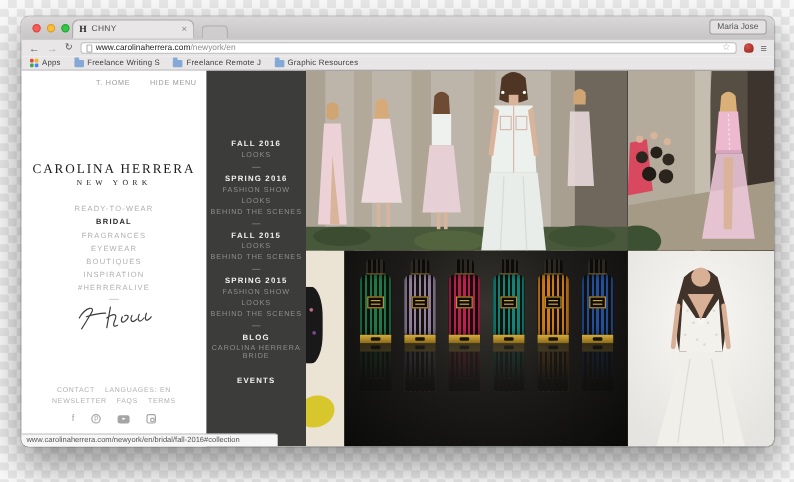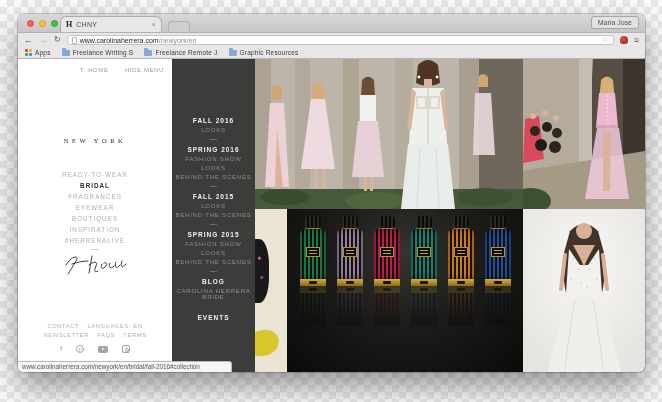--- a/index.html
+++ b/index.html
@@ -173,20 +173,21 @@
   </div>
 
   <div class="content">
 
     <aside class="sidebar-white">
       <div class="side-toprow">
         <span class="home-link">T. HOME</span>
         <span class="hidemenu-link">HIDE MENU</span>
       </div>
       <div class="logo">
+        <div class="logo-line1">CAROLINA HERRERA</div>
         <div class="logo-line2">NEW YORK</div>
       </div>
       <ul class="main-menu">
         <li>READY-TO-WEAR</li>
         <li class="active">BRIDAL</li>
         <li>FRAGRANCES</li>
         <li>EYEWEAR</li>
         <li>BOUTIQUES</li>
         <li>INSPIRATION</li>
         <li>#HERRERALIVE</li>

